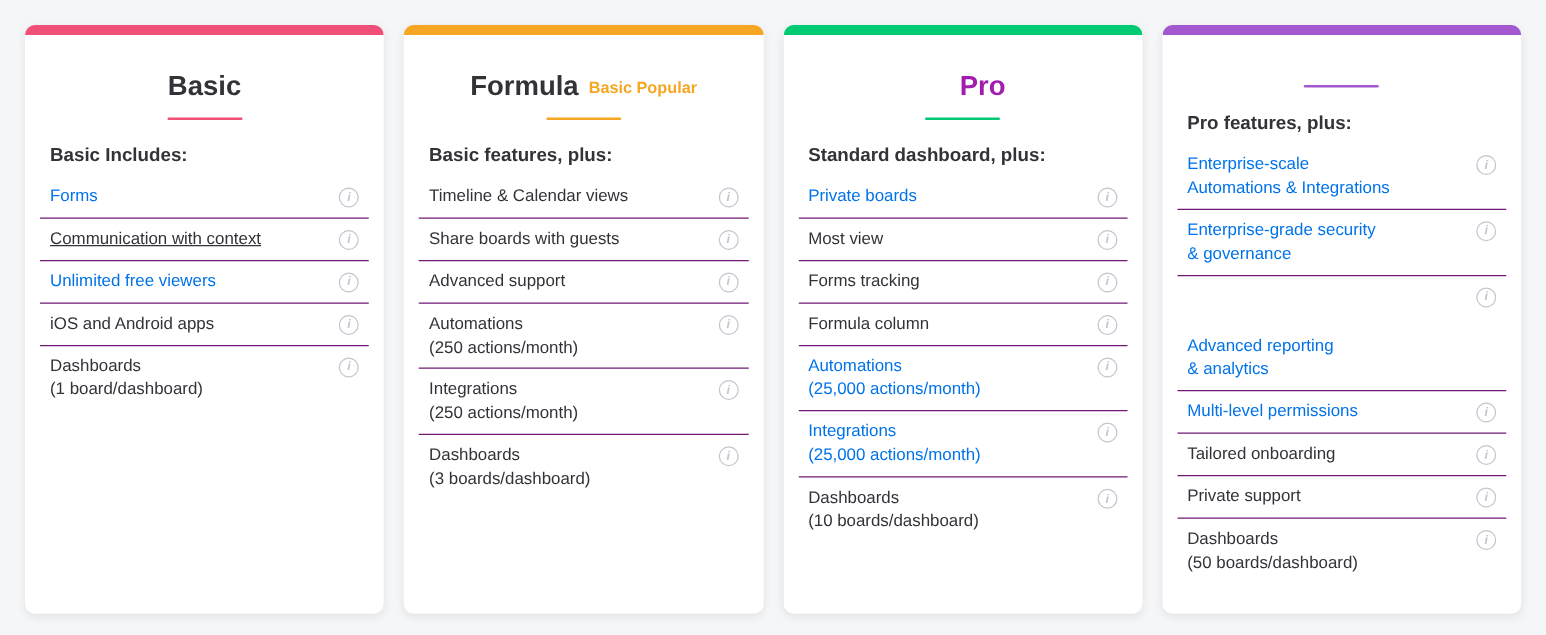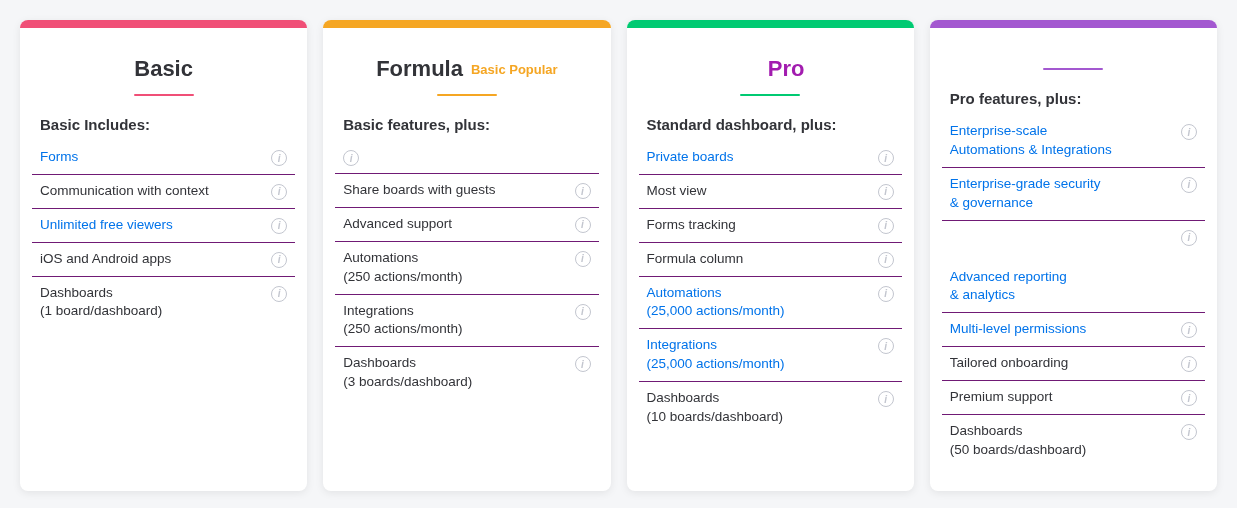--- a/index.html
+++ b/index.html
@@ -128,21 +128,21 @@
         </div>
         <div class="plan-divider"></div>
       </div>
       <div class="plan-section-title">Basic Includes:</div>
       <ul class="feature-list">
         <li class="feature-item">
           <span class="feature-text highlight" style="white-space: pre-line;">Forms</span>
           <span class="info-icon">i</span>
         </li>
         <li class="feature-item">
-          <span class="feature-text" style="white-space: pre-line;">Communication with context</span>
+          <span class="feature-text" style="white-space: pre-line; text-decoration: underline;">Communication with context</span>
           <span class="info-icon">i</span>
         </li>
         <li class="feature-item">
           <span class="feature-text highlight" style="white-space: pre-line;">Unlimited free viewers</span>
           <span class="info-icon">i</span>
         </li>
         <li class="feature-item">
           <span class="feature-text" style="white-space: pre-line;">iOS and Android apps</span>
           <span class="info-icon">i</span>
         </li>
@@ -158,20 +158,21 @@
       <div class="plan-header">
         <div class="plan-title-row">
           <span class="plan-title">Formula</span>
           <span class="most-popular-badge">Basic Popular</span>
         </div>
         <div class="plan-divider"></div>
       </div>
       <div class="plan-section-title">Basic features, plus:</div>
       <ul class="feature-list">
         <li class="feature-item">
+          <span class="feature-text" style="white-space: pre-line;">Timeline &amp; Calendar views</span>
           <span class="info-icon">i</span>
         </li>
         <li class="feature-item">
           <span class="feature-text" style="white-space: pre-line;">Share boards with guests</span>
           <span class="info-icon">i</span>
         </li>
         <li class="feature-item">
           <span class="feature-text" style="white-space: pre-line;">Advanced support</span>
           <span class="info-icon">i</span>
         </li>
@@ -259,21 +260,21 @@
         </li>
         <li class="feature-item">
           <span class="feature-text highlight" style="white-space: pre-line;">Multi-level permissions</span>
           <span class="info-icon">i</span>
         </li>
         <li class="feature-item">
           <span class="feature-text" style="white-space: pre-line;">Tailored onboarding</span>
           <span class="info-icon">i</span>
         </li>
         <li class="feature-item">
-          <span class="feature-text" style="white-space: pre-line;">Premium support</span>
+          <span class="feature-text" style="white-space: pre-line;">Private support</span>
           <span class="info-icon">i</span>
         </li>
         <li class="feature-item">
           <span class="feature-text" style="white-space: pre-line;">Dashboards
 (50 boards/dashboard)</span>
           <span class="info-icon">i</span>
         </li>
       </ul>
     </div>
   </div>

